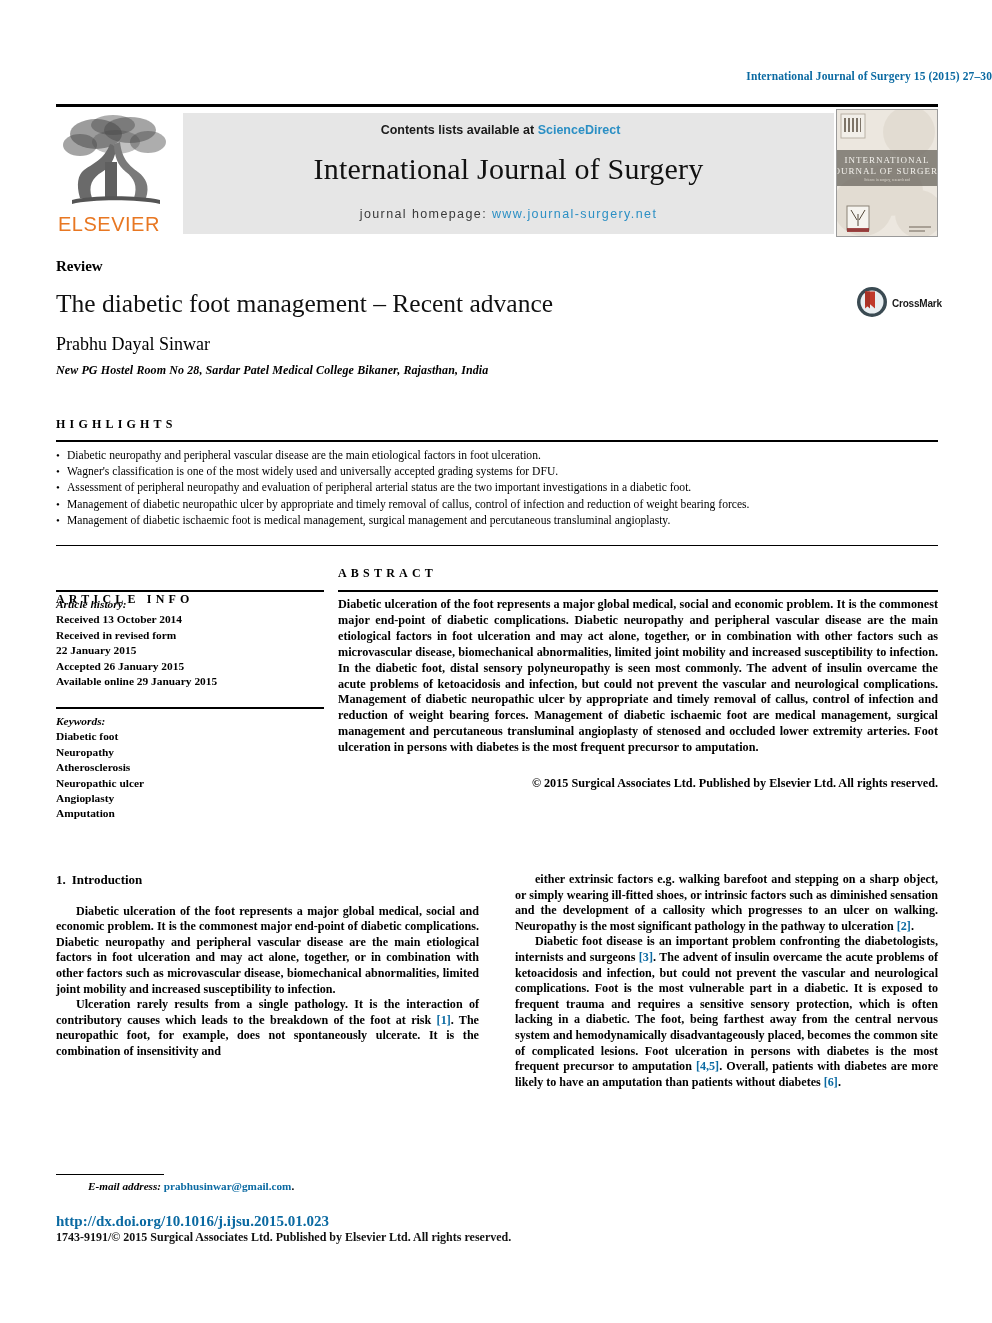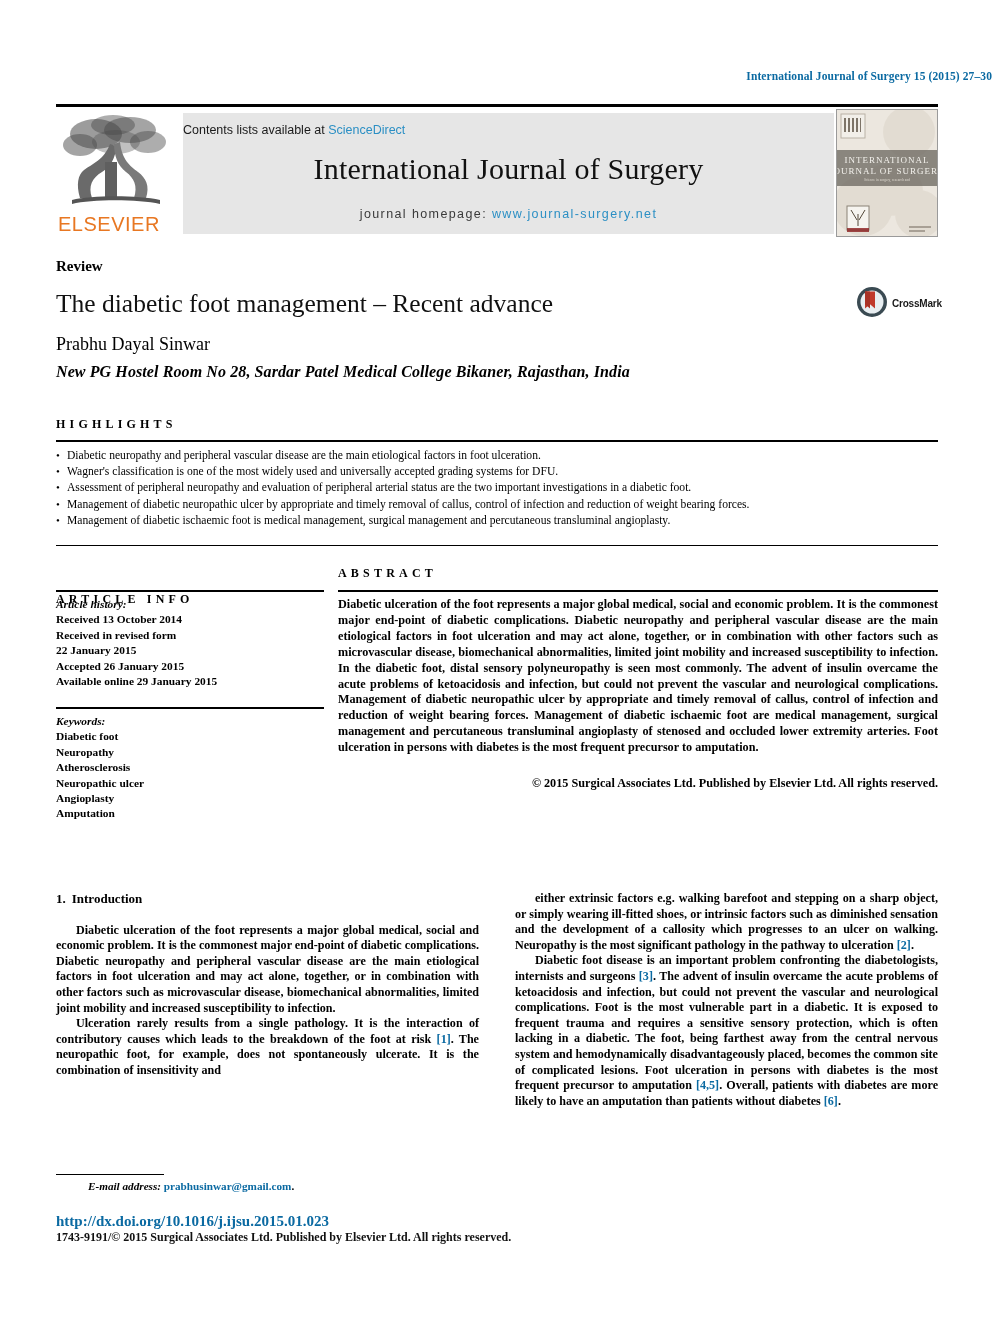--- a/index.html
+++ b/index.html
@@ -70,23 +70,25 @@
     position: absolute;
     left: 127px; top: 9px;
     width: 651px;
     height: 121px;
     background: #e6e6e6;
   }
   .contents-line {
     position: absolute;
     left: 127px; top: 19px;
     width: 635px;
+    text-align: center;
     font-family: "Liberation Sans", sans-serif;
     font-size: 12.5px;
     color: #1a1a1a;
+    font-weight: bold;
   }
   .sciencedirect {
     color: #2b8fc4;
   }
   .journal-title {
     position: absolute;
     left: 127px; top: 48px;
     width: 651px;
     text-align: center;
     font-family: "Liberation Serif", serif;
@@ -132,21 +134,21 @@
     color: #111;
   }
   .authors {
     position: absolute;
     left: 56px; top: 334px;
     font-size: 18px;
   }
   .affil {
     position: absolute;
     left: 56px; top: 363px;
-    font-size: 16px;
+    font-size: 12px;
     font-style: italic;
     font-weight: bold;
     letter-spacing: .1px;
   }
   .crossmark {
     position: absolute;
     left: 856px; top: 286px;
     width: 90px;
     height: 40px;
   }
@@ -278,21 +280,20 @@
 
   
   .col {
     position: absolute;
     top: 872px;
     width: 423px;
     font-size: 12.1px;
     line-height: 15.6px;
     text-align: justify;
     font-weight: bold;
-    margin-top: 19px;
   }
   .col-left  { left: 56px; }
   .col-right { left: 515px; }
   .col p { margin: 0; text-indent: 20px; }
   .col p.first { text-indent: 20px; }
   .sec-title {
     font-size: 13px;
     font-weight: bold;
     margin: 0 0 16px 0 !important;
     text-indent: 0 !important;

